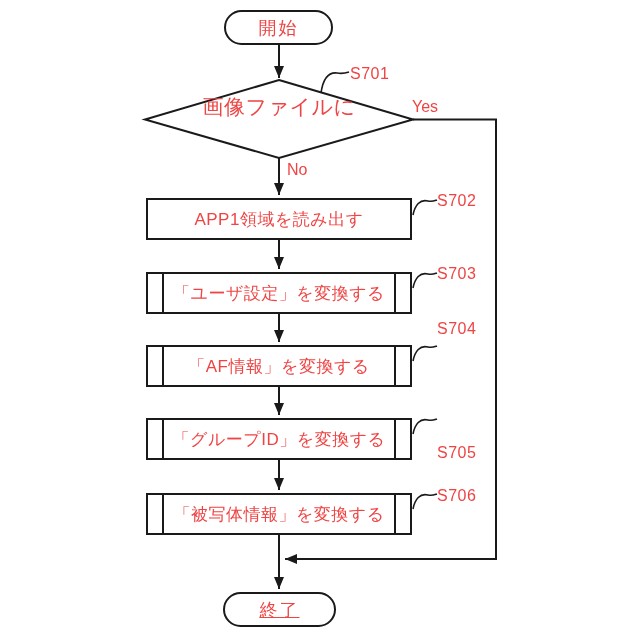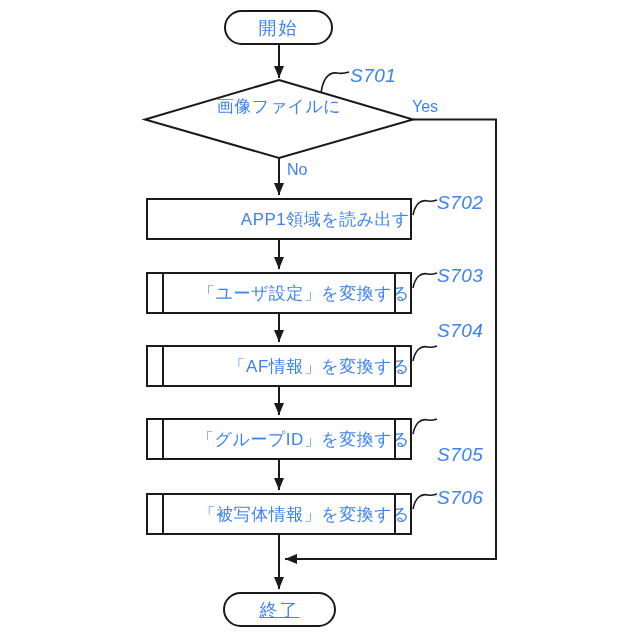--- a/index.html
+++ b/index.html
@@ -6,21 +6,21 @@
     margin: 0;
     padding: 0;
     background: #ffffff;
   }
   .stage {
     position: relative;
     width: 640px;
     height: 640px;
     background: #ffffff;
     font-family: "Liberation Sans", sans-serif;
-    color: #3b82f6;
+    color: #ef4444;
     overflow: hidden;
   }
   .lines-layer {
     position: absolute;
     left: 0;
     top: 0;
     width: 640px;
     height: 640px;
   }
   .terminal {
@@ -37,56 +37,55 @@
   }
   .terminal.start { left: 224px; top: 10px;  width: 109px; height: 35px; }
   .terminal.end   { left: 223px; top: 592px; width: 113px; height: 35px; text-decoration: underline; }
 
   .decision-text {
     position: absolute;
     left: 159px;
     top: 96px;
     width: 240px;
     text-align: center;
-    font-size: 17px;
+    font-size: 21px;
     line-height: 22px;
     letter-spacing: 0.5px;
   }
 
   .proc {
     position: absolute;
     box-sizing: border-box;
     left: 146px;
     width: 266px;
     height: 42px;
     border: 2px solid #1a1a1a;
     background: #ffffff;
     display: flex;
     align-items: center;
-    justify-content: flex-end;
+    justify-content: center;
     font-size: 17px;
     letter-spacing: 0.5px;
   }
   .proc .side-bar {
     position: absolute;
     top: 0;
     bottom: 0;
     width: 2px;
     background: #1a1a1a;
   }
   .proc .side-bar.left  { left: 14px; }
   .proc .side-bar.right { right: 14px; }
 
   .step-tag {
     position: absolute;
     left: 437px;
-    font-size: 19px;
+    font-size: 16px;
     letter-spacing: 0.5px;
     white-space: nowrap;
-    font-style: italic;
   }
   .tag-s701 { left: 350px; top: 65px; }
   .tag-s702 { top: 192px; }
   .tag-s703 { top: 265px; }
   .tag-s704 { top: 320px; }
   .tag-s705 { top: 412px; margin-top: 32px; }
   .tag-s706 { top: 487px; }
 
   .branch-label {
     position: absolute;

